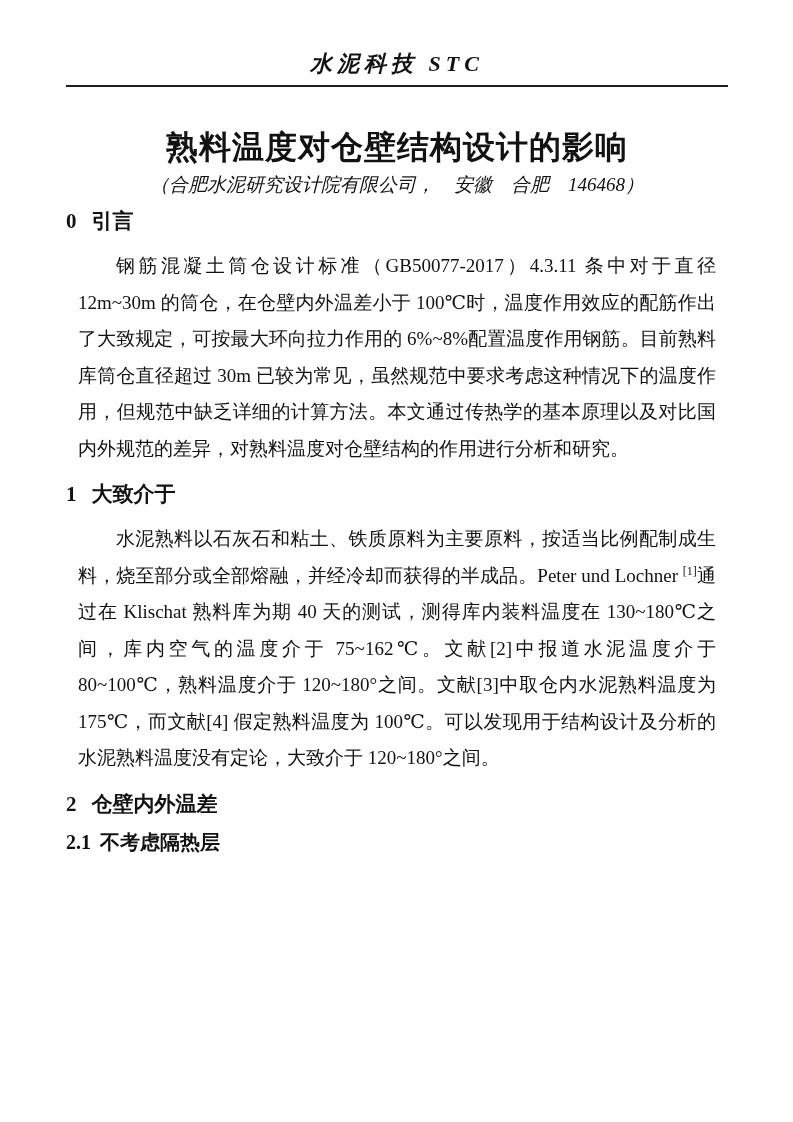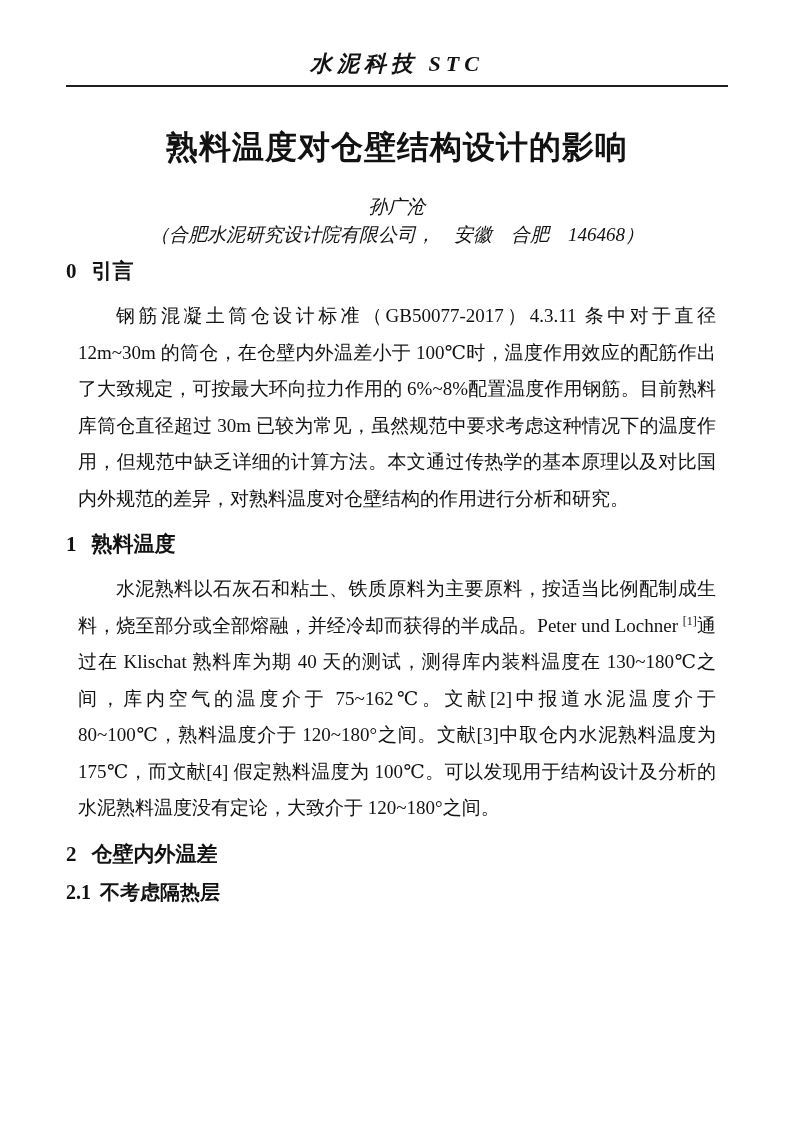--- a/index.html
+++ b/index.html
@@ -88,31 +88,30 @@
 <body>
 
 <div class="page">
   <div class="inner">
 
     <div class="journal-header">水泥科技 STC</div>
     <div class="header-rule"></div>
 
     <h1 class="article-title">熟料温度对仓壁结构设计的影响</h1>
 
-    <div class="author">孙广沧</div>
 
     <div class="affiliation">（合肥水泥研究设计院有限公司，　安徽　合肥　146468）</div>
 
     <h2 class="sec-h">
       <span class="num">0</span><span>引言</span>
     </h2>
     <p class="para">钢筋混凝土筒仓设计标准（GB50077-2017）4.3.11 条中对于直径 12m~30m 的筒仓，在仓壁内外温差小于 100℃时，温度作用效应的配筋作出了大致规定，可按最大环向拉力作用的 6%~8%配置温度作用钢筋。目前熟料库筒仓直径超过 30m 已较为常见，虽然规范中要求考虑这种情况下的温度作用，但规范中缺乏详细的计算方法。本文通过传热学的基本原理以及对比国内外规范的差异，对熟料温度对仓壁结构的作用进行分析和研究。</p>
 
     <h2 class="sec-h">
-      <span class="num">1</span><span>熟料温度</span>
+      <span class="num">1</span><span>大致介于</span>
     </h2>
     <p class="para"><span>水泥熟料以石灰石和粘土、铁质原料为主要原料，按适当比例配制成生料，烧至部分或全部熔融，并经冷却而获得的半成品。Peter und Lochner </span><sup class="ref">[1]</sup><span>通过在 Klischat 熟料库为期 40 天的测试，测得库内装料温度在 130~180℃之间，库内空气的温度介于 75~162℃。文献[2]中报道水泥温度介于 80~100℃，熟料温度介于 120~180°之间。文献[3]中取仓内水泥熟料温度为 175℃，而文献[4] 假定熟料温度为 100℃。可以发现用于结构设计及分析的水泥熟料温度没有定论，大致介于 120~180°之间。</span></p>
 
     <h2 class="sec-h">
       <span class="num">2</span><span>仓壁内外温差</span>
     </h2>
 
     <h2 class="sec-h sub">
       <span class="num">2.1</span><span>不考虑隔热层</span>
     </h2>

